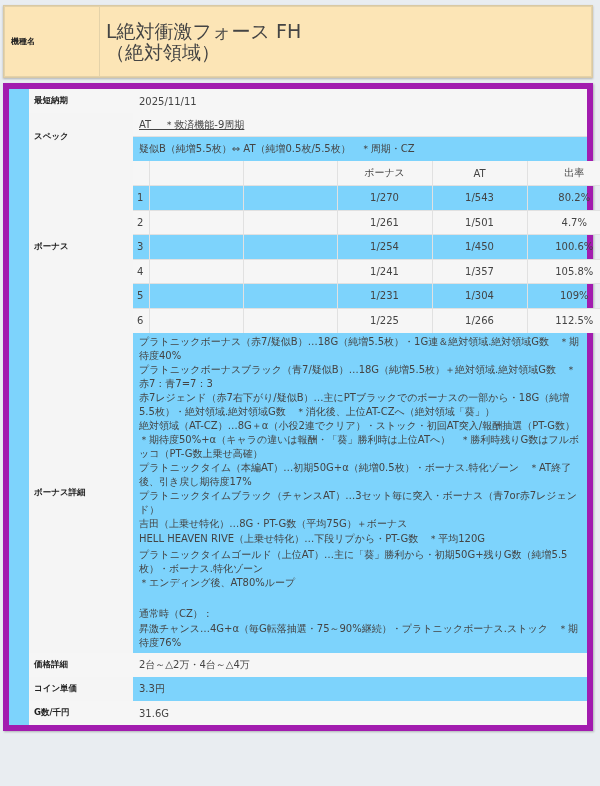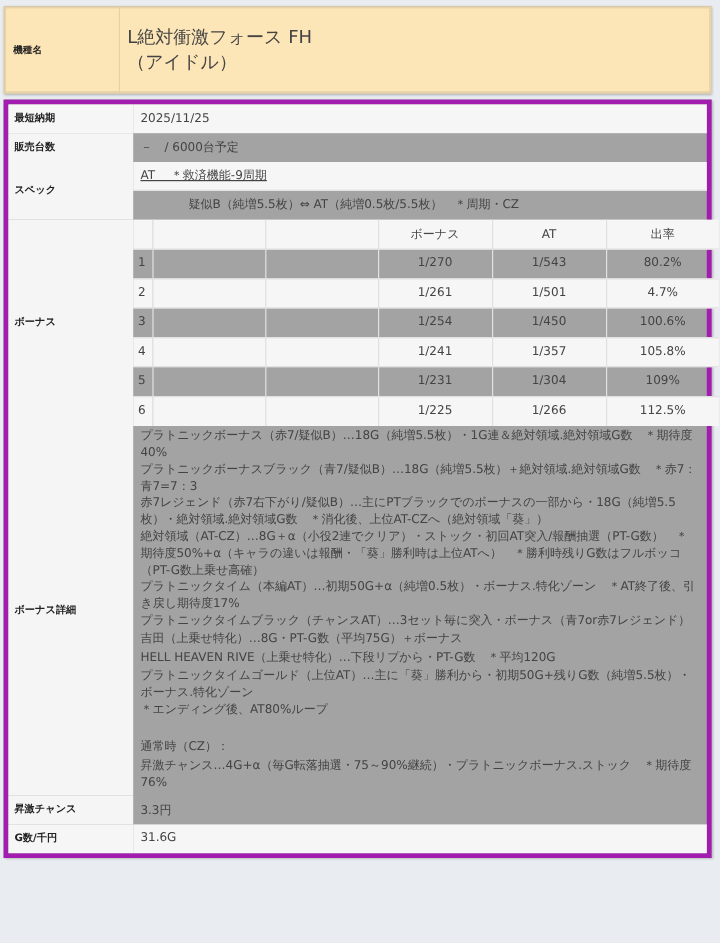--- a/index.html
+++ b/index.html
@@ -3,22 +3,22 @@
   <meta charset="utf-8">
   <style>
     * { box-sizing: border-box; margin: 0; padding: 0; }
     html, body { width: 600px; height: 786px; background: #e9edf1; overflow: hidden; }
     body { font-family: "DejaVu Sans", "Liberation Sans", sans-serif; color: #333; }
     .wrap { position: absolute; left: 3px; width: 590px; }
     table { border-collapse: collapse; width: 100%; table-layout: fixed; }
     .title-tbl { top: 5px; background: #fce5b6; border: 1px solid #d9c9a4; box-shadow: 0 1px 2px rgba(0,0,0,0.25); }
     .title-tbl td { border: 1px solid #e4d2a9; vertical-align: middle; }
     .title-tbl .lbl { width: 95px; height: 70px; font-size: 8px; font-weight: bold; padding-left: 6px; color: #222; }
-    .title-tbl .val { font-size: 15px; line-height: 21px; padding-left: 6px; color: #444; }
-    .main-tbl { top: 83px; background: #a3a3a3; border: 4px solid #a21caf; box-shadow: 1px 1px 2px rgba(0,0,0,0.25); }
+    .title-tbl .val { font-size: 19px; line-height: 21px; padding-left: 6px; color: #444; }
+    .main-tbl { top: 83px; background: #7dd3fc; border: 6px solid #a21caf; box-shadow: 1px 1px 2px rgba(0,0,0,0.25); padding-left: 20px; }
     .main-tbl .lbl { width: 104px; font-size: 8.5px; font-weight: bold; padding-left: 5px; color: #222; background: #f5f5f5; vertical-align: middle; }
     .main-tbl .val { font-size: 10px; padding: 0 6px; color: #444; height: 24px; vertical-align: middle; }
     .row-alt .lbl, .row-alt .val { background: #f6f6f6; }
     .spec-line { height: 24px; line-height: 24px; padding-left: 6px; font-size: 10px; border-bottom: 1px solid #e1e1e1; }
     .spec-line:last-child { border-bottom: none; }
     .spec-line.alt { background: #f6f6f6; text-decoration: underline; }
     .spec-cell { padding: 0 !important; }
     .bonus-cell { padding: 0 !important; }
     .bonus-tbl { width: 100%; border-collapse: collapse; table-layout: fixed; }
     .bonus-tbl td { border: 1px solid #e1e1e1; height: 24.5px; font-size: 10px; color: #444; text-align: center; }
@@ -35,43 +35,39 @@
 </head>
 <body>
 
 <div class="wrap title-tbl" style="position:absolute;">
   <table>
     <tbody>
         <tr>
       <td class="lbl">機種名</td>
       <td class="val">
         <div>L絶対衝激フォース FH</div>
-        <div>（アイドル）</div>
+        <div>（絶対領域）</div>
       </td>
     </tr>
   </tbody>
     </table>
 </div>
 
 <div class="wrap main-tbl" style="position:absolute;">
   <table>
     <tbody>
       <tr class="row-alt">
         <td class="lbl">最短納期</td>
-        <td class="val">2025/11/25</td>
-      </tr>
-      <tr>
-        <td class="lbl">販売台数</td>
-        <td class="val" style="white-space:pre;">－　/ 6000台予定</td>
+        <td class="val">2025/11/11</td>
       </tr>
       <tr>
         <td class="lbl">スペック</td>
         <td class="val spec-cell">
           <div class="spec-line alt" style="white-space:pre;">AT　 ＊救済機能-9周期</div>
-          <div class="spec-line" style="white-space:pre;margin-left:40px;">疑似B（純増5.5枚）⇔ AT（純増0.5枚/5.5枚）　＊周期・CZ</div>
+          <div class="spec-line" style="white-space:pre;">疑似B（純増5.5枚）⇔ AT（純増0.5枚/5.5枚）　＊周期・CZ</div>
         </td>
       </tr>
       <tr>
         <td class="lbl">ボーナス</td>
         <td class="val bonus-cell">
           <table class="bonus-tbl">
             <colgroup>
               <col style="width:16px">
                 <col style="width:94px">
                 <col style="width:94px">
@@ -151,22 +147,26 @@
           <p>プラトニックタイムブラック（チャンスAT）…3セット毎に突入・ボーナス（青7or赤7レジェンド）</p>
           <p>吉田（上乗せ特化）…8G・PT-G数（平均75G）＋ボーナス</p>
           <p>HELL HEAVEN RIVE（上乗せ特化）…下段リプから・PT-G数　＊平均120G</p>
           <p>プラトニックタイムゴールド（上位AT）…主に「葵」勝利から・初期50G+残りG数（純増5.5枚）・ボーナス.特化ゾーン</p>
           <p>＊エンディング後、AT80%ループ</p>
           <p></p>
           <p>通常時（CZ）：</p>
           <p>昇激チャンス…4G+α（毎G転落抽選・75～90%継続）・プラトニックボーナス.ストック　＊期待度76%</p>
         </td>
       </tr>
+      <tr class="row-alt">
+        <td class="lbl">価格詳細</td>
+        <td class="val price">2台～△2万・4台～△4万</td>
+      </tr>
       <tr>
-        <td class="lbl">昇激チャンス</td>
+        <td class="lbl">コイン単価</td>
         <td class="val">3.3円</td>
       </tr>
       <tr class="row-alt">
         <td class="lbl">G数/千円</td>
         <td class="val">31.6G</td>
       </tr>
     </tbody>
   </table>
 </div>
 

